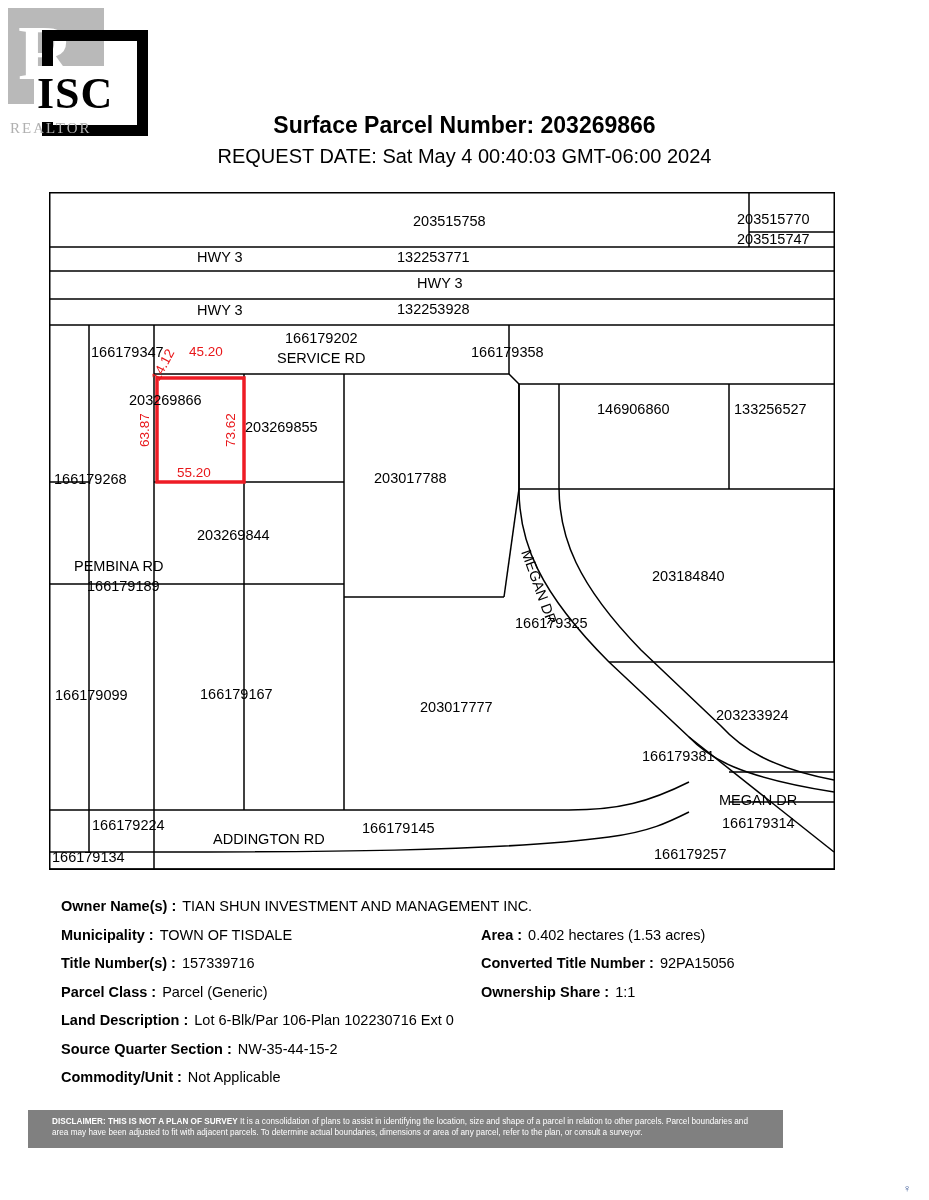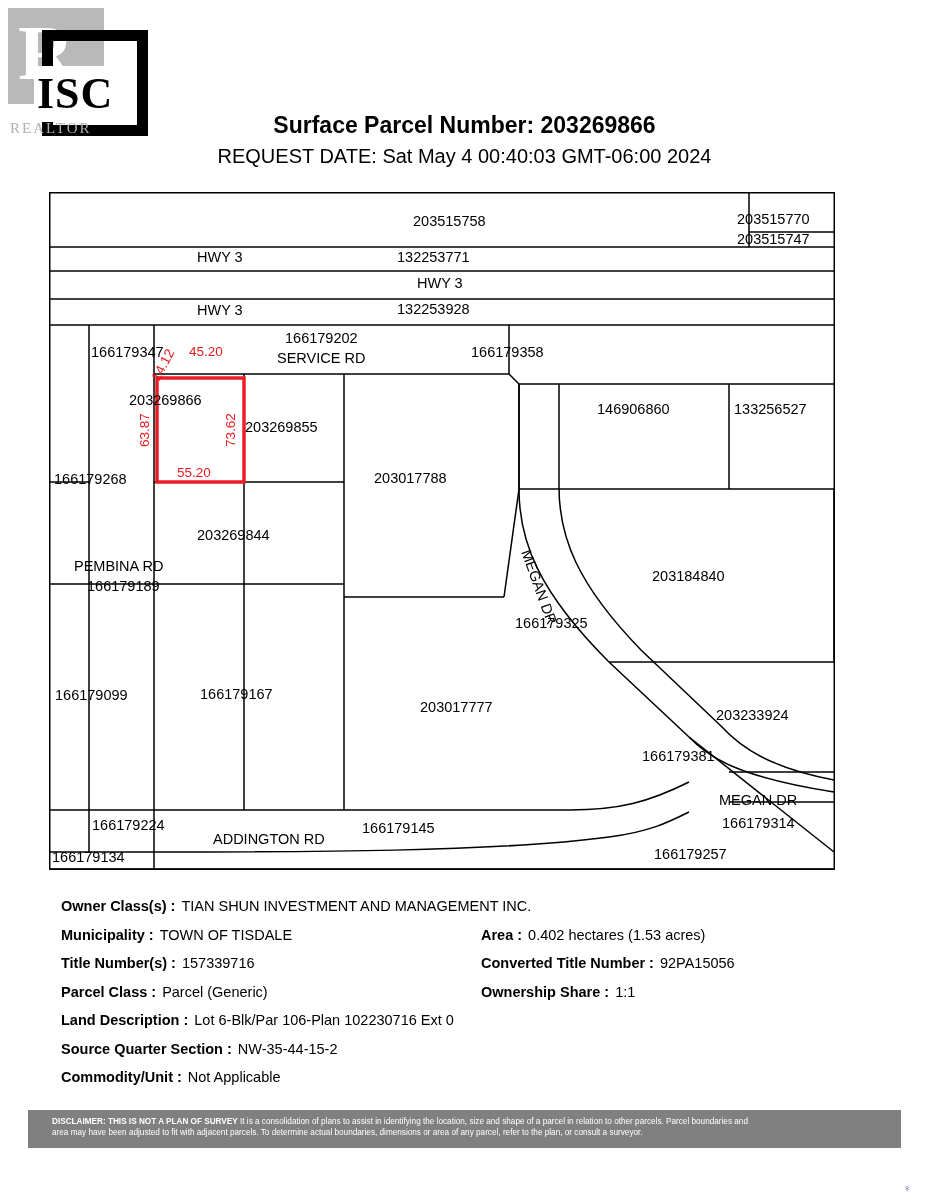--- a/index.html
+++ b/index.html
@@ -130,21 +130,21 @@
     white-space: nowrap;
   }
   .det-label { font-weight: bold; }
   .det-val { font-weight: normal; padding-left: 6px; }
 
   
   .disclaimer {
     position: absolute;
     left: 28px;
     top: 1110px;
-    width: 873px;
+    width: 755px;
     height: 38px;
     background: #808080;
     color: #ffffff;
     font-size: 8.2px;
     line-height: 11px;
     padding: 6px 24px 0 24px;
     box-sizing: border-box;
   }
 
   .corner-mark {
@@ -272,21 +272,21 @@
     <text class="rlabel" x="186" y="255" transform="rotate(-90 186 255)">73.62</text>
     <text class="rlabel" x="128" y="285">55.20</text>
   </g>
 </svg>
 </div>
 
 <div class="details">
 
   <div class="det-row">
     <div class="det-left">
-      <span class="det-label">Owner Class(s) :</span><span class="det-val">TIAN SHUN INVESTMENT AND MANAGEMENT INC.</span>
+      <span class="det-label">Owner Name(s) :</span><span class="det-val">TIAN SHUN INVESTMENT AND MANAGEMENT INC.</span>
     </div>
   </div>
 
   <div class="det-row">
     <div class="det-left">
       <span class="det-label">Municipality :</span><span class="det-val">TOWN OF TISDALE</span>
     </div>
     <div class="det-right">
       <span class="det-label">Area :</span><span class="det-val">0.402 hectares (1.53 acres)</span>
     </div>

